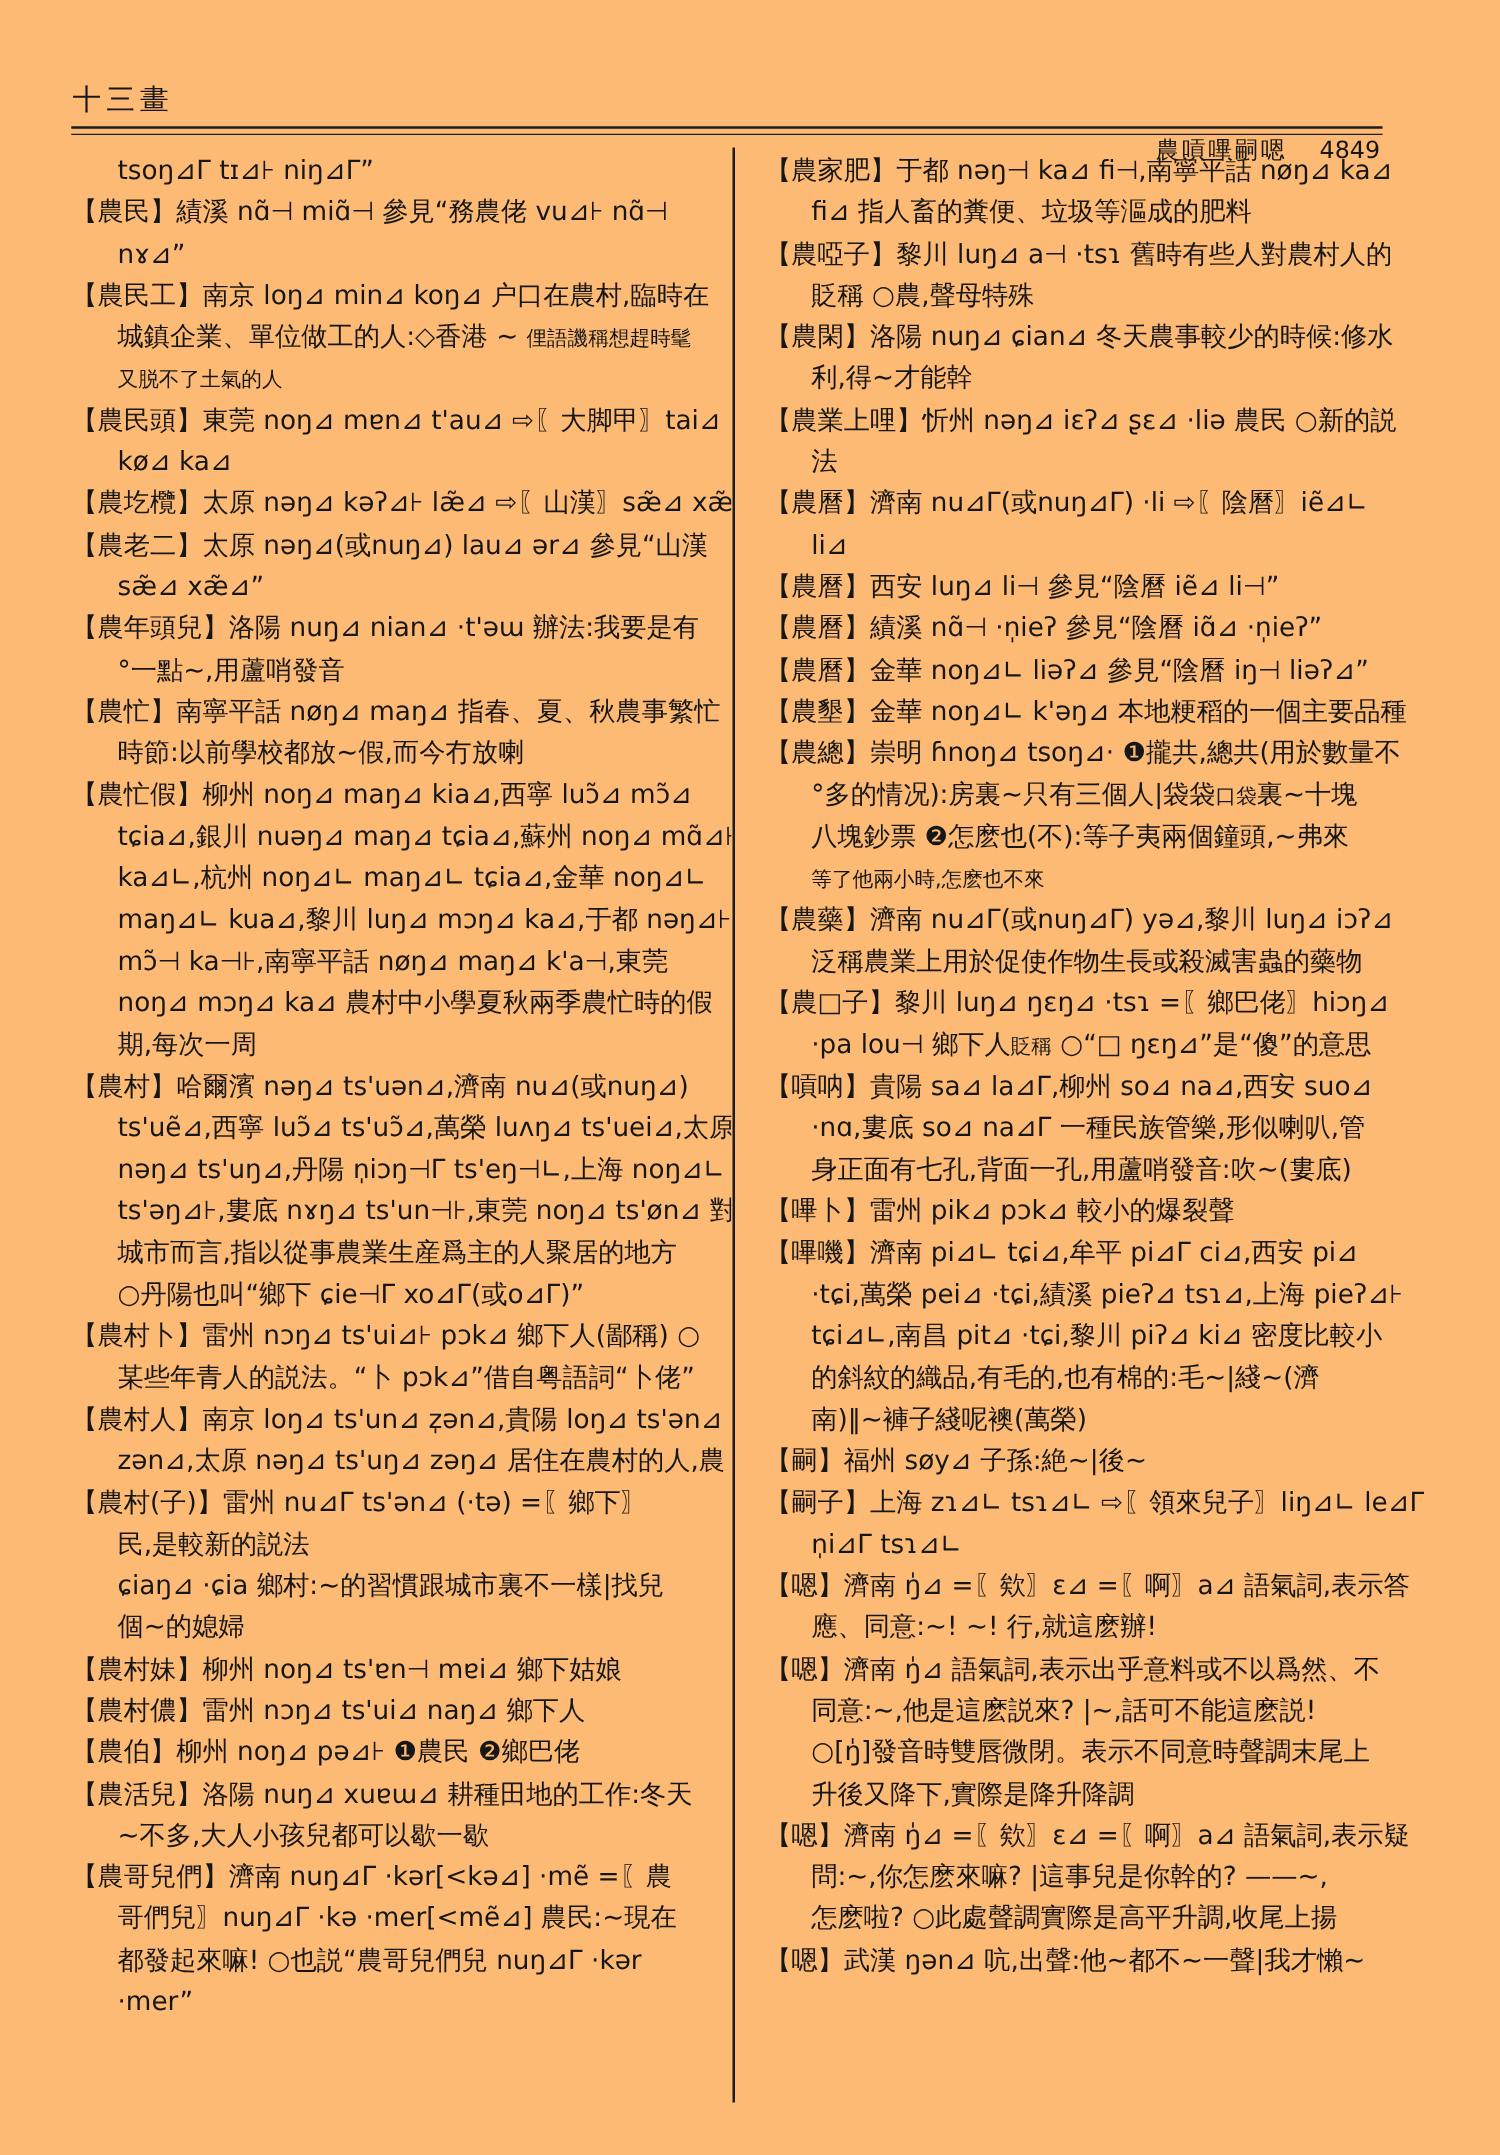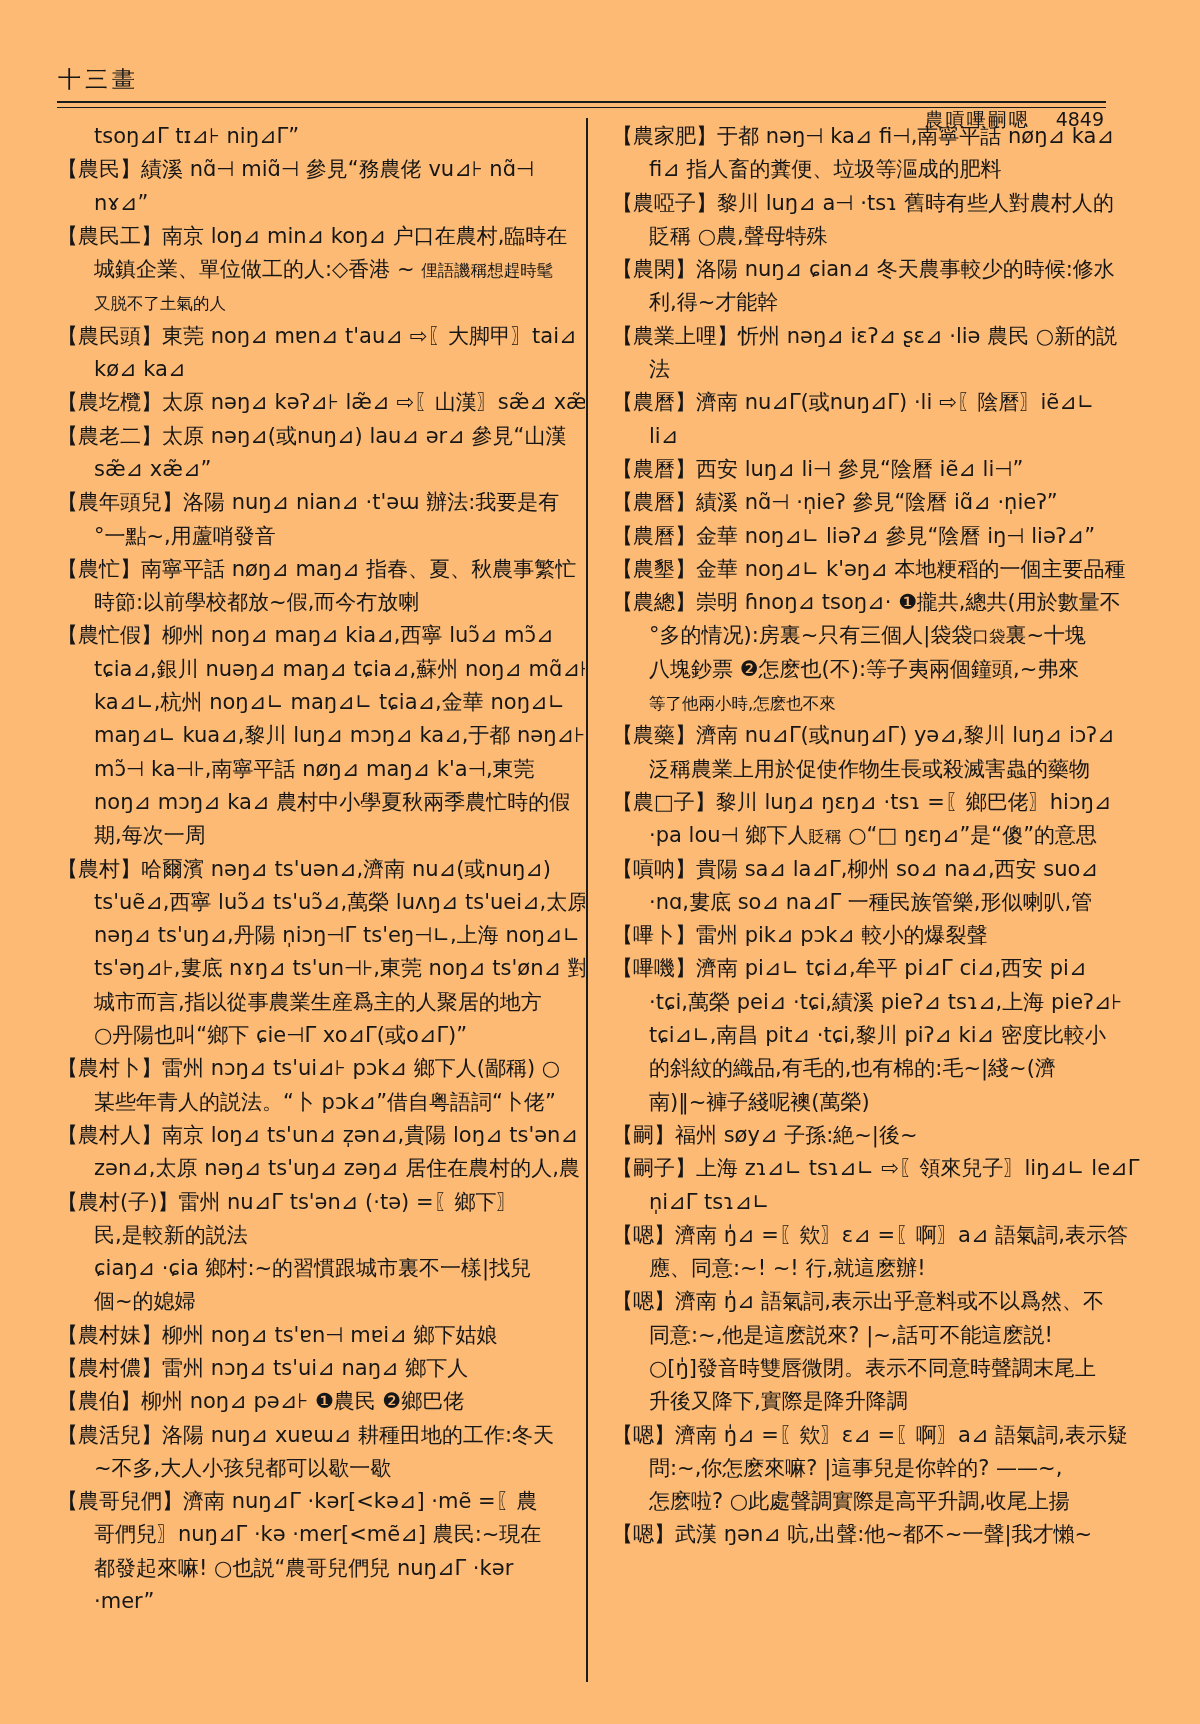--- a/index.html
+++ b/index.html
@@ -102,20 +102,21 @@
       <div class="line"><span>【農總】崇明 ɦnoŋ⊿ tsoŋ⊿· ❶攏共,總共(用於數量不</span></div>
       <div class="line indent"><span>°多的情况):房裏~只有三個人|袋袋</span><span class="small">口袋</span><span>裏~十塊</span></div>
       <div class="line indent"><span>八塊鈔票 ❷怎麽也(不):等子夷兩個鐘頭,~弗來</span></div>
       <div class="line indent"><span class="small">等了他兩小時,怎麽也不來</span></div>
       <div class="line"><span>【農藥】濟南 nu⊿Γ(或nuŋ⊿Γ) yə⊿,黎川 luŋ⊿ iɔʔ⊿</span></div>
       <div class="line indent"><span>泛稱農業上用於促使作物生長或殺滅害蟲的藥物</span></div>
       <div class="line"><span>【農□子】黎川 luŋ⊿ ŋɛŋ⊿ ·tsɿ =〖鄉巴佬〗hiɔŋ⊿</span></div>
       <div class="line indent"><span>·pa lou⊣ 鄉下人</span><span class="small">貶稱</span><span> ○“□ ŋɛŋ⊿”是“傻”的意思</span></div>
       <div class="line"><span>【嗊呐】貴陽 sa⊿ la⊿Γ,柳州 so⊿ na⊿,西安 suo⊿</span></div>
       <div class="line indent"><span>·nɑ,婁底 so⊿ na⊿Γ 一種民族管樂,形似喇叭,管</span></div>
+      <div class="line indent"><span>身正面有七孔,背面一孔,用蘆哨發音:吹~(婁底)</span></div>
       <div class="line"><span>【嗶卜】雷州 pik⊿ pɔk⊿ 較小的爆裂聲</span></div>
       <div class="line"><span>【嗶嘰】濟南 pi⊿∟ tɕi⊿,牟平 pi⊿Γ ci⊿,西安 pi⊿</span></div>
       <div class="line indent"><span>·tɕi,萬榮 pei⊿ ·tɕi,績溪 pieʔ⊿ tsɿ⊿,上海 pieʔ⊿⊦</span></div>
       <div class="line indent"><span>tɕi⊿∟,南昌 pit⊿ ·tɕi,黎川 piʔ⊿ ki⊿ 密度比較小</span></div>
       <div class="line indent"><span>的斜紋的織品,有毛的,也有棉的:毛~|綫~(濟</span></div>
       <div class="line indent"><span>南)‖~褲子綫呢襖(萬榮)</span></div>
       <div class="line"><span>【嗣】福州 søy⊿ 子孫:絶~|後~</span></div>
       <div class="line"><span>【嗣子】上海 zɿ⊿∟ tsɿ⊿∟ ⇨〖領來兒子〗liŋ⊿∟ le⊿Γ</span></div>
       <div class="line indent"><span>n̩i⊿Γ tsɿ⊿∟</span></div>
       <div class="line"><span>【嗯】濟南 ŋ̍⊿ =〖欸〗ɛ⊿ =〖啊〗a⊿ 語氣詞,表示答</span></div>

